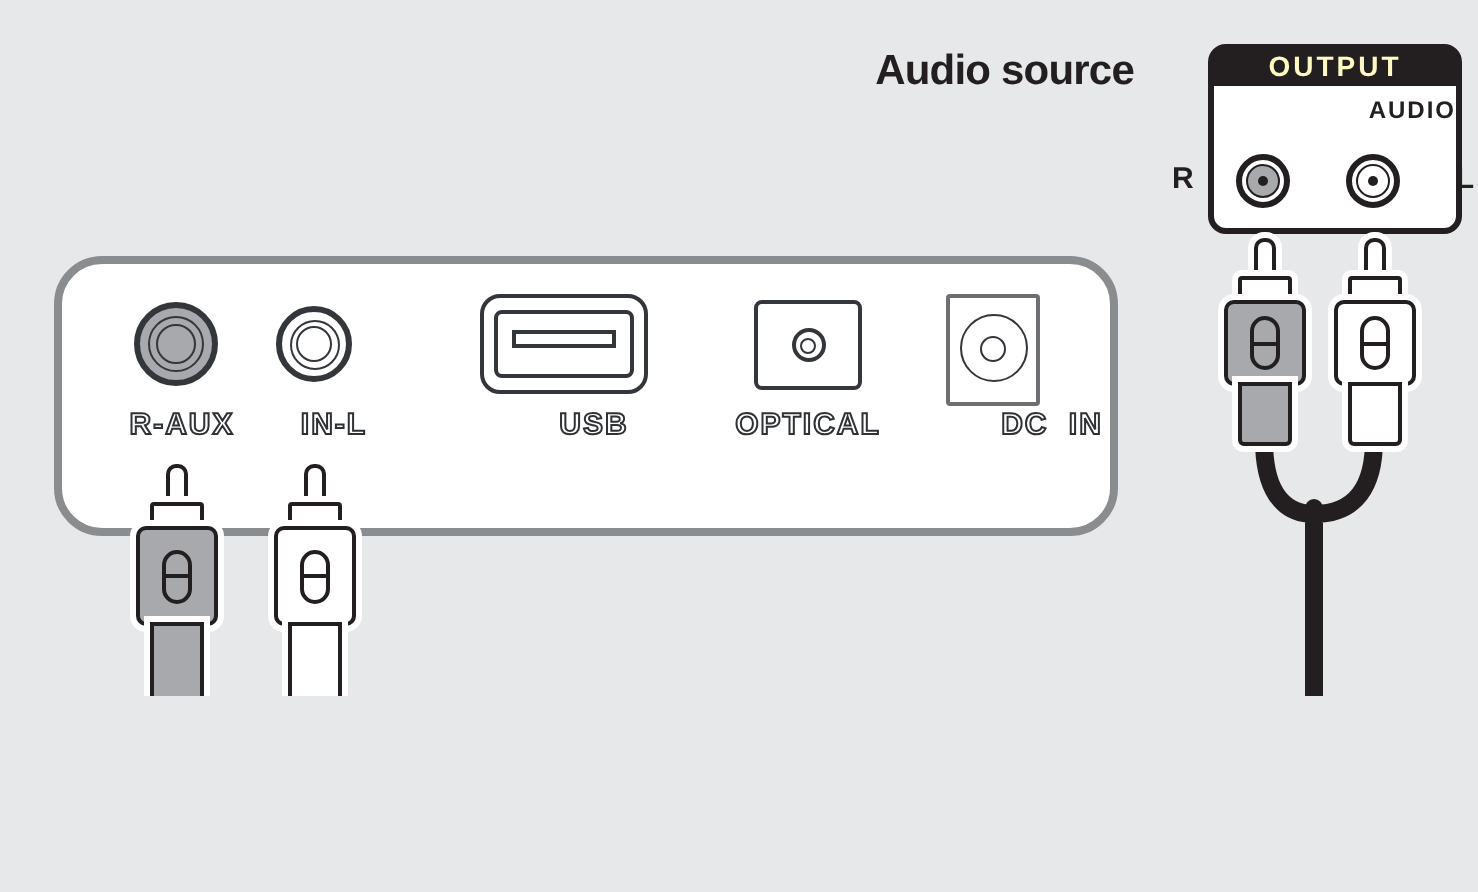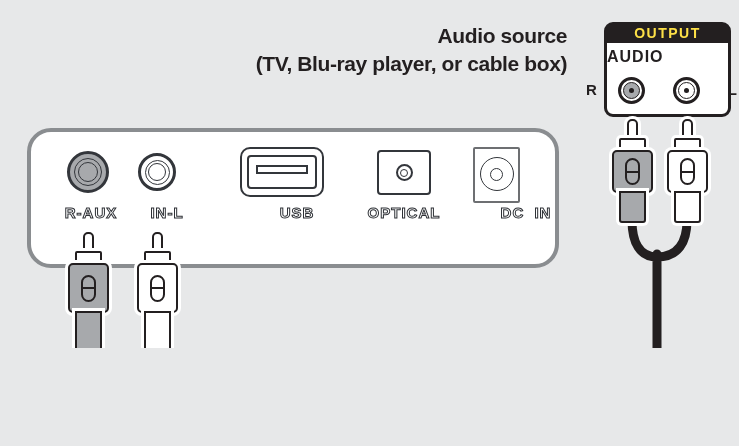--- a/index.html
+++ b/index.html
@@ -48,24 +48,24 @@
   .dc-outer { position:absolute; left:473px; top:147px; width:47px; height:56px;
               border:2px solid #6d6f72; border-radius:2px; background:#fff;
               display:flex; justify-content:center; }
   .dc-ring { margin-top:8px; width:34px; height:34px; border:1.5px solid #33363b; }
   .dc-dot  { width:13px; height:13px; border:1.5px solid #33363b; }
 
   
   .out-panel { position:absolute; left:604px; top:22px; width:127px; height:95px;
                background:#fff; border:3px solid #231f20; border-radius:9px; }
   .out-header { height:19px; margin:-1px; background:#231f20; border-radius:6px 6px 0 0;
-                color:#fde047; font-weight:700; font-size:14px; letter-spacing:1.5px;
+                color:#fef9c3; font-weight:700; font-size:14px; letter-spacing:1.5px;
                 text-align:center; line-height:19px; }
-  .out-audio { text-align:left; margin-top:6px; color:#231f20;
-               font-weight:700; font-size:16px; letter-spacing:1px; }
+  .out-audio { text-align:right; margin-top:6px; color:#231f20;
+               font-weight:700; font-size:12px; letter-spacing:1px; }
   .out-jack { position:absolute; top:77px; width:27px; height:27px; border:3px solid #231f20; background:#fff; }
   .oj-left  { left:618px; }  .oj-right { left:673px; }
   .oj-ring { width:17px; height:17px; border:1.5px solid #231f20; }
   .oj-ring.gray { background:#a7a9ac; } .oj-ring.white { background:#fff; }
   .oj-dot { width:5px; height:5px; background:#231f20; border-radius:50%; }
   .chan-label { position:absolute; top:81px; color:#231f20; font-weight:700; font-size:15px; }
   .chan-r { left:586px; } .chan-l { left:737px; transform:translateX(-100%); }
 
   
   .cable-svg { position:absolute; left:0; top:0; }
@@ -87,21 +87,20 @@
   .plug.long  .plug-body { height:50px; }  .plug.long  .plug-relief { top:79px; height:41px; }
   .plug.short .plug-body { height:43px; }  .plug.short .plug-relief { top:72px; height:32px; }
 </style>
 </head>
 <body>
 
 <div class="stage">
 
   <div class="cap audio-source">
     <div>Audio source</div>
-    <div>(TV, Blu-ray player, or cable box)</div>
   </div>
 
   <div class="sb-panel"></div>
 
   <div class="circle jack-raux">
     <div class="circle jack-ring1">
       <div class="circle jack-ring2"></div>
     </div>
   </div>
   <div class="circle jack-inl">

